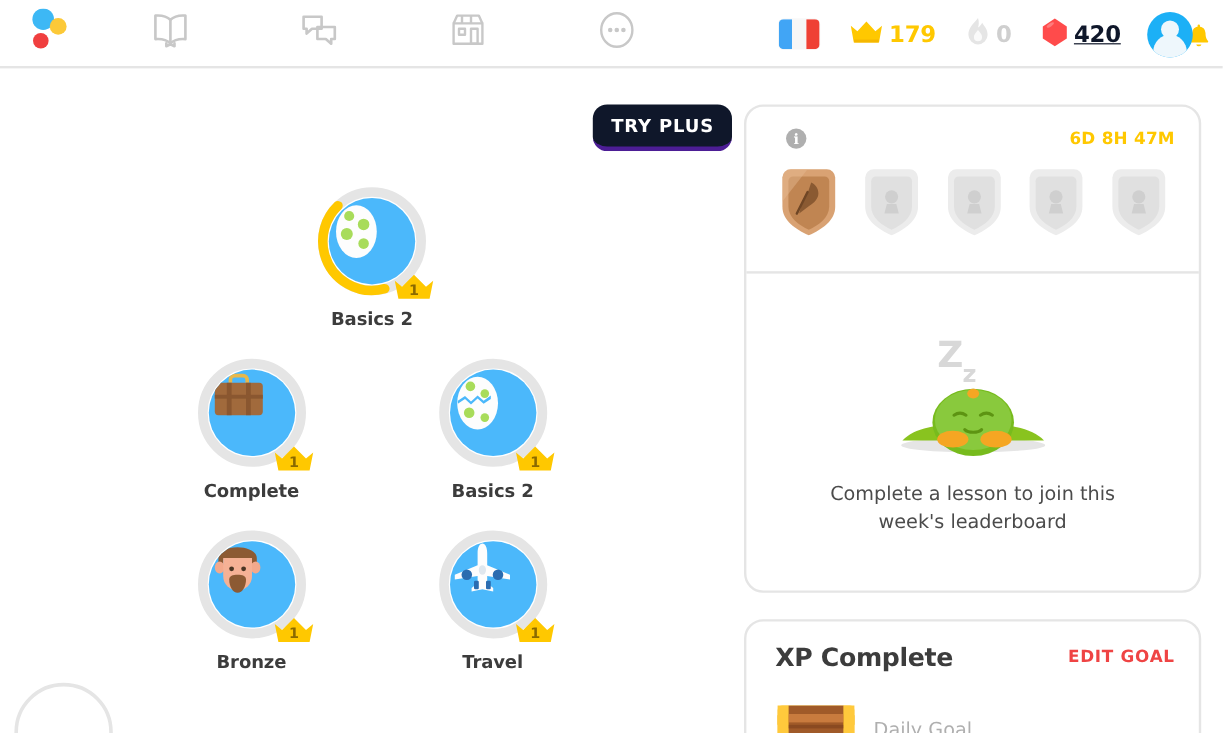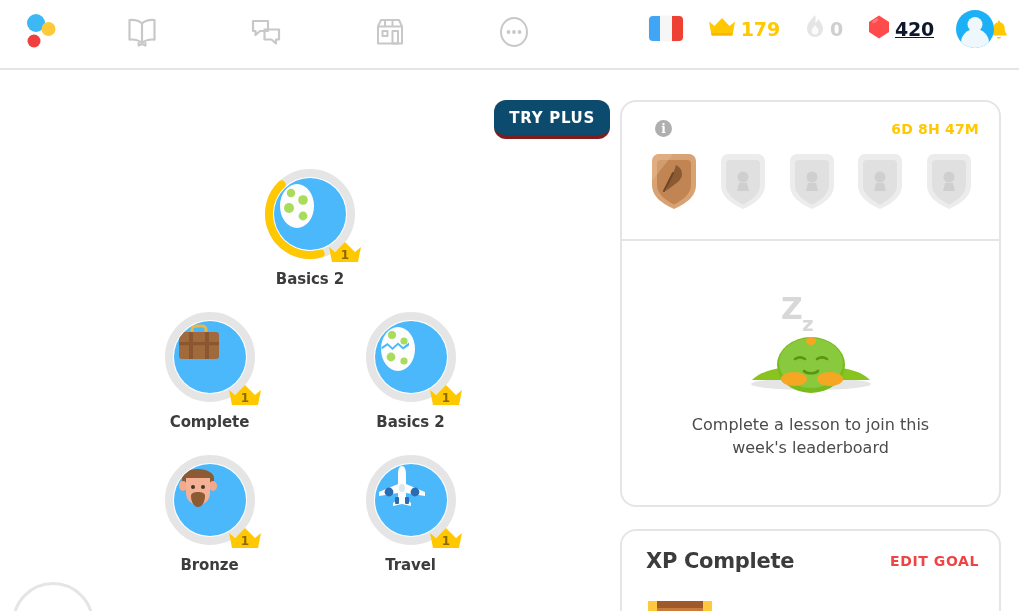--- a/index.html
+++ b/index.html
@@ -7,24 +7,24 @@
     width: 1019px; height: 611px;
     overflow: hidden;
     background: #ffffff;
     font-family: "DejaVu Sans", "Liberation Sans", sans-serif;
     -webkit-font-smoothing: antialiased;
   }
 
   
   .navbar {
     position: relative;
-    height: 70px;
+    height: 57px;
     border-bottom: 2px solid #e5e5e5;
     display: flex;
-    align-items: center;
+    align-items: flex-end;
     background: #fff;
   }
   .nav-left { display: flex; align-items: center; }
   .nav-item {
     width: 124px;
     height: 57px;
     display: flex;
     align-items: center;
     justify-content: center;
     cursor: pointer;
@@ -115,22 +115,22 @@
     position: relative;
   }
 
   
   .tryplus-row {
     display: flex;
     justify-content: flex-end;
     padding: 30px 10px 0 0;
   }
   .tryplus {
-    background: #0c4a6e;
-    border-bottom: 4px solid #7f1d1d;
+    background: #0f172a;
+    border-bottom: 4px solid #4c1d95;
     color: #fff;
     font-size: 15px;
     font-weight: bold;
     letter-spacing: 0.7px;
     padding: 9px 15px 8px;
     border-radius: 12px;
     cursor: pointer;
     font-family: "DejaVu Sans", "Liberation Sans", sans-serif;
   }
 

